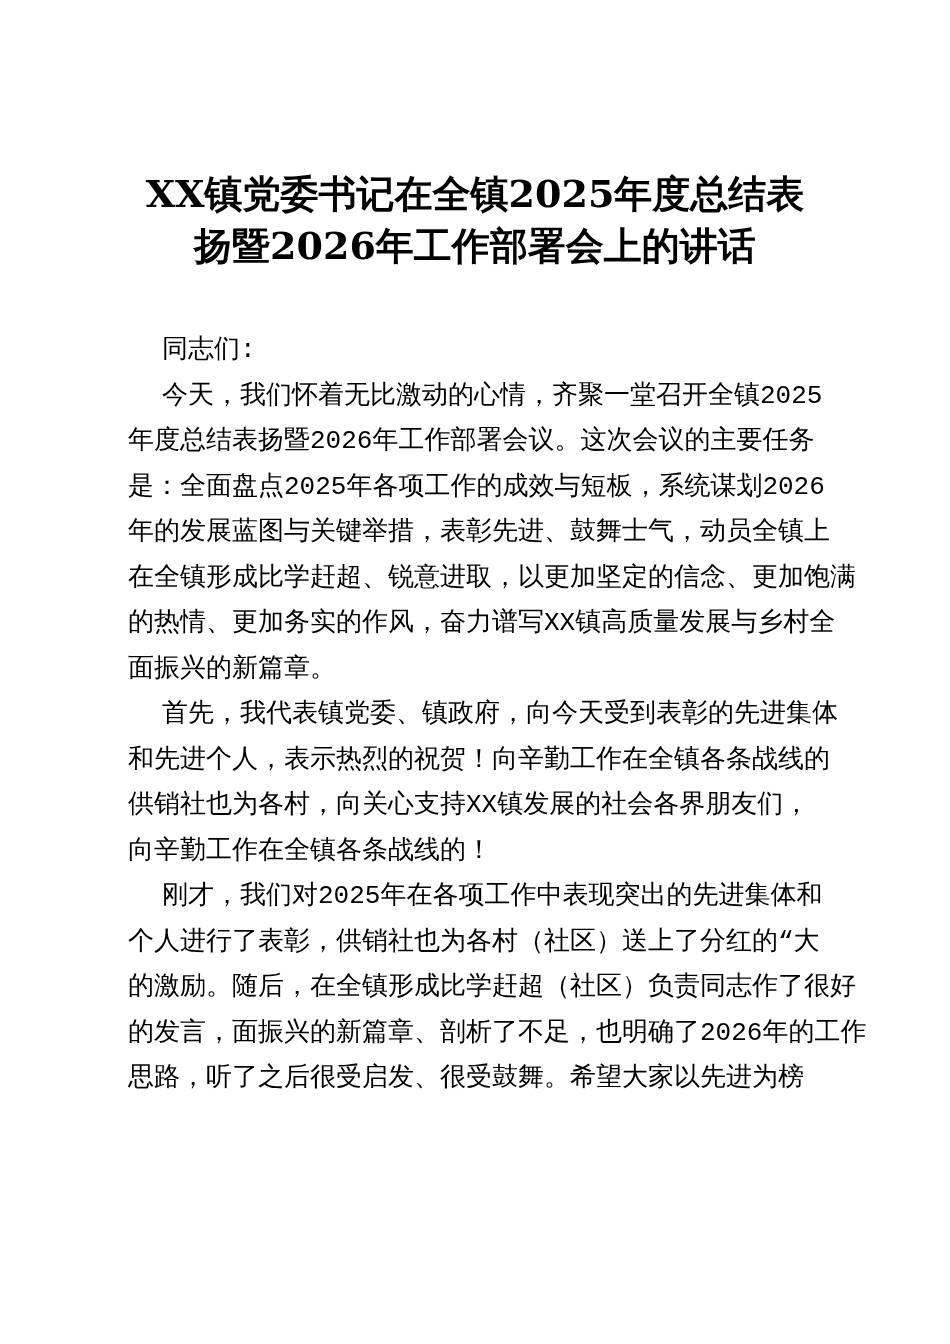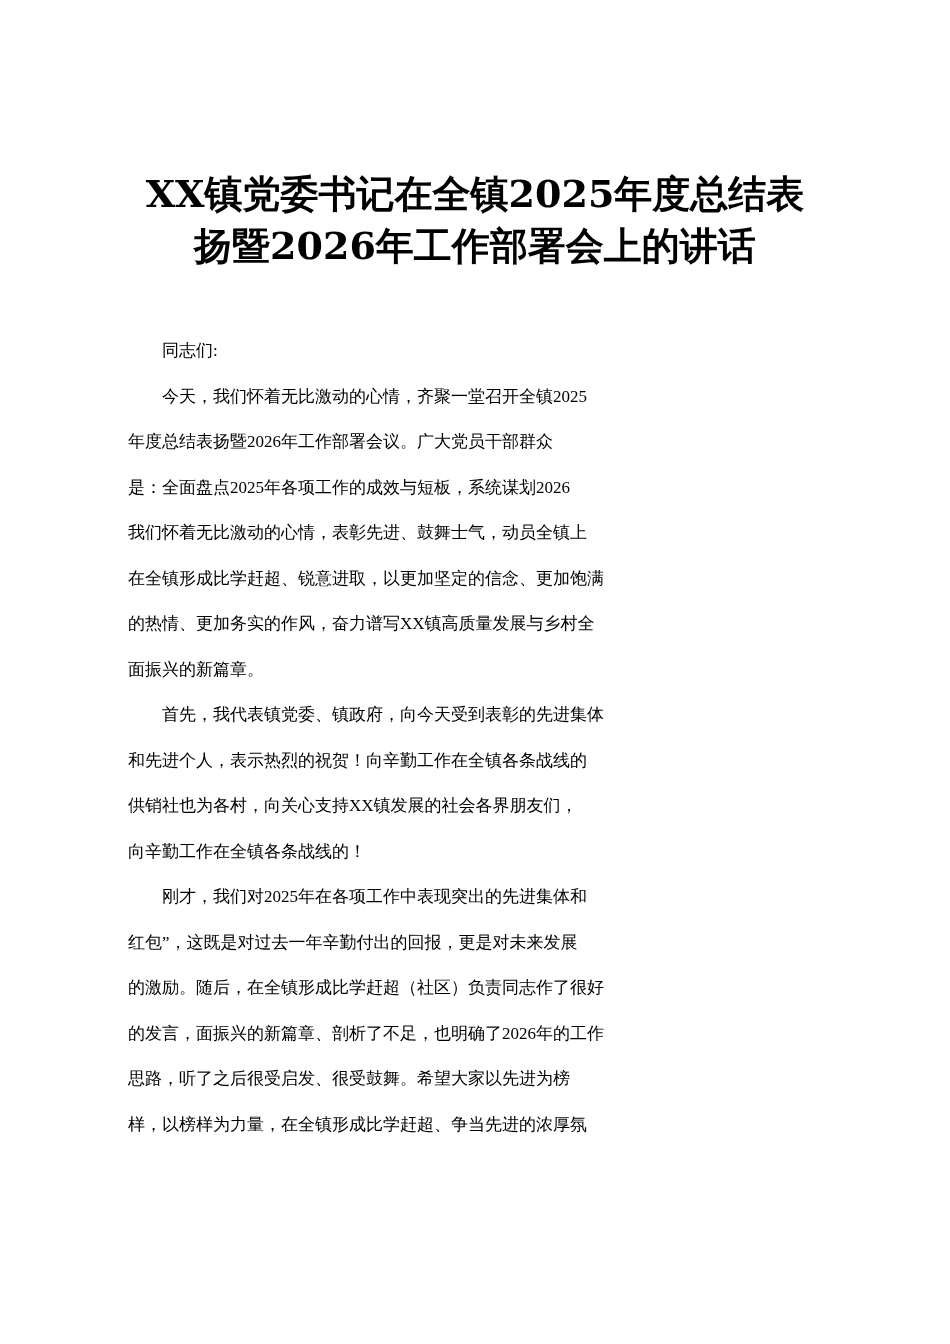--- a/index.html
+++ b/index.html
@@ -38,22 +38,22 @@
     }
     .title-line {
       display: block;
       white-space: nowrap;
     }
     .body {
       position: absolute;
       left: 128px;
       top: 328px;
       width: 700px;
-      font-family: Liberation Serif, serif;
-      font-size: 17px;
+      font-family: Liberation Mono, monospace;
+      font-size: 26px;
       line-height: 45.5px;
     }
     .line {
       display: block;
       white-space: nowrap;
       height: 45.5px;
     }
     .indent {
       padding-left: 34px;
     }
@@ -66,38 +66,37 @@
   <div class="title">
     <span class="title-line">XX镇党委书记在全镇2025年度总结表</span>
     <span class="title-line">扬暨2026年工作部署会上的讲话</span>
   </div>
 
   <div class="body">
     <span class="line indent">同志们:</span>
 
     <div>
       <span class="line indent">今天，我们怀着无比激动的心情，齐聚一堂召开全镇2025</span>
-      <span class="line">年度总结表扬暨2026年工作部署会议。广大党员干部群众</span>
+      <span class="line">年度总结表扬暨2026年工作部署会议。这次会议的主要任务</span>
       <span class="line">是：全面盘点2025年各项工作的成效与短板，系统谋划2026</span>
-      <span class="line">我们怀着无比激动的心情，表彰先进、鼓舞士气，动员全镇上</span>
+      <span class="line">年的发展蓝图与关键举措，表彰先进、鼓舞士气，动员全镇上</span>
       <span class="line">在全镇形成比学赶超、锐意进取，以更加坚定的信念、更加饱满</span>
       <span class="line">的热情、更加务实的作风，奋力谱写XX镇高质量发展与乡村全</span>
       <span class="line">面振兴的新篇章。</span>
     </div>
 
     <div>
       <span class="line indent">首先，我代表镇党委、镇政府，向今天受到表彰的先进集体</span>
       <span class="line">和先进个人，表示热烈的祝贺！向辛勤工作在全镇各条战线的</span>
       <span class="line">供销社也为各村，向关心支持XX镇发展的社会各界朋友们，</span>
       <span class="line">向辛勤工作在全镇各条战线的！</span>
     </div>
 
     <div>
       <span class="line indent">刚才，我们对2025年在各项工作中表现突出的先进集体和</span>
-      <span class="line">红包”，这既是对过去一年辛勤付出的回报，更是对未来发展</span>
+      <span class="line">个人进行了表彰，供销社也为各村（社区）送上了分红的“大</span>
       <span class="line">的激励。随后，在全镇形成比学赶超（社区）负责同志作了很好</span>
       <span class="line">的发言，面振兴的新篇章、剖析了不足，也明确了2026年的工作</span>
       <span class="line">思路，听了之后很受启发、很受鼓舞。希望大家以先进为榜</span>
-      <span class="line">样，以榜样为力量，在全镇形成比学赶超、争当先进的浓厚氛</span>
     </div>
   </div>
 
 </div>
 
 </body></html>

